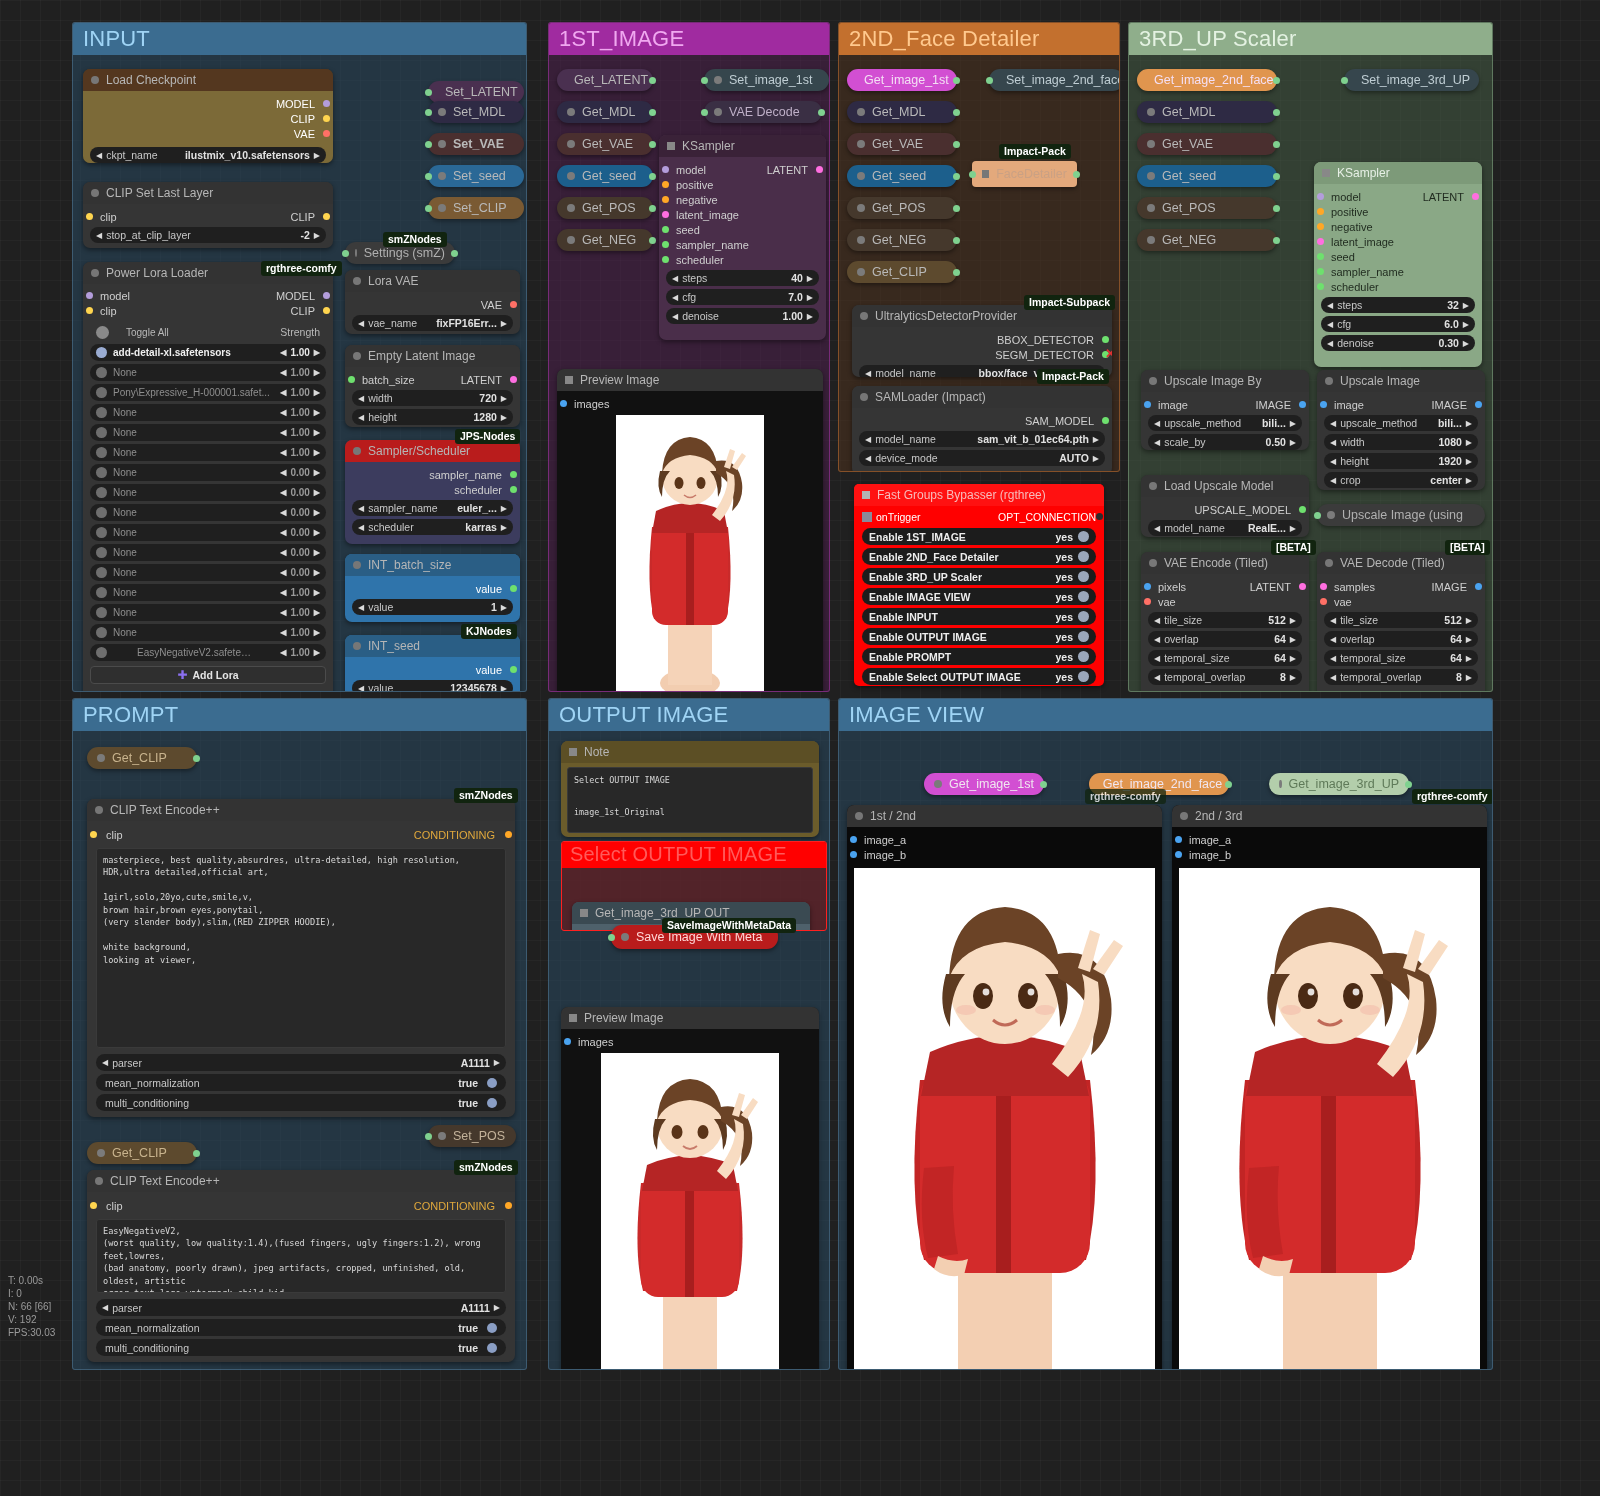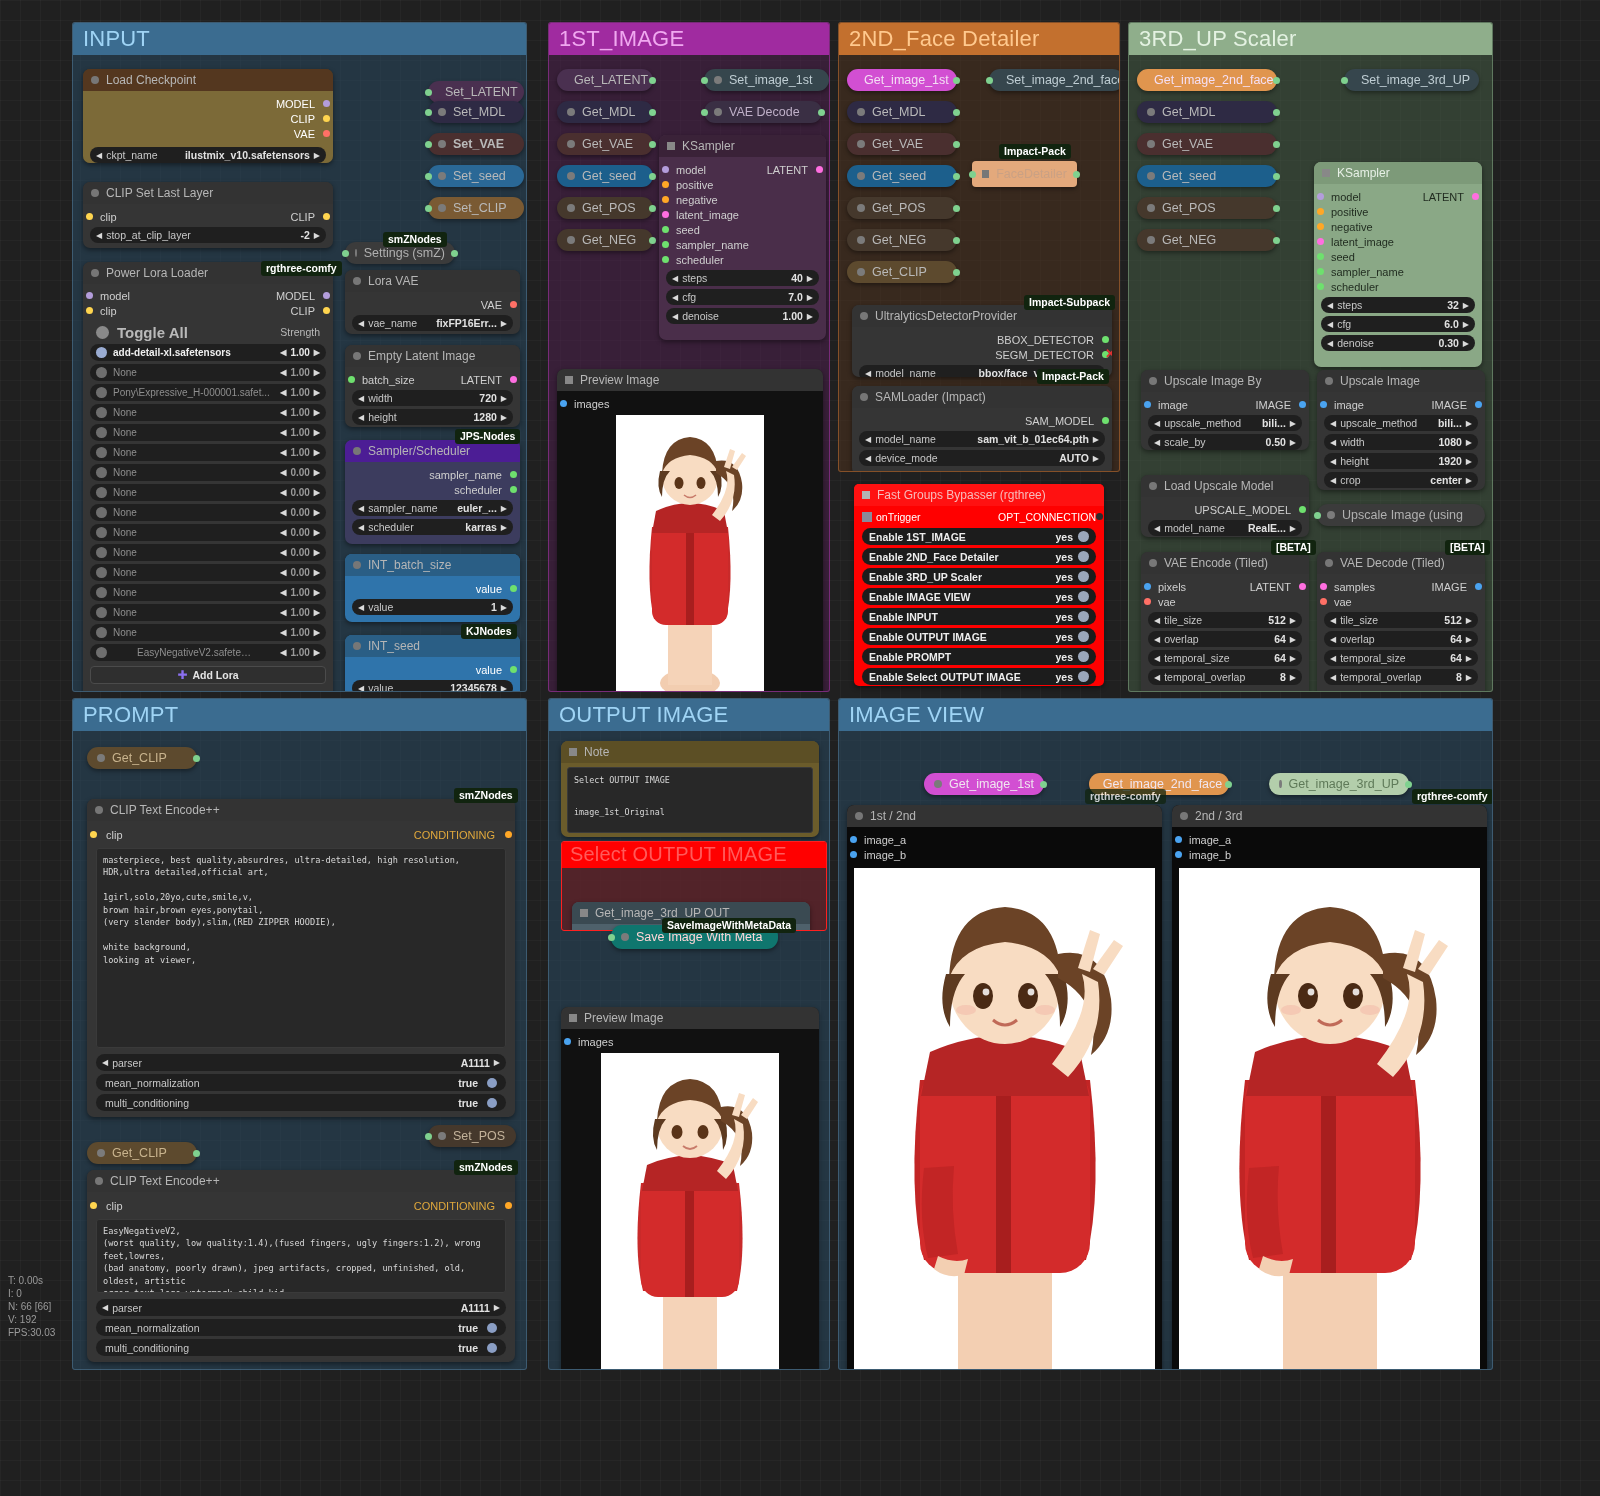--- a/index.html
+++ b/index.html
@@ -173,21 +173,21 @@
           <span class="port r" style="background:#b39ddb"></span>
         </div>
         <div class="row">
           <span class="port l" style="background:#ffd54f"></span>
           <span class="plabel">clip</span>
           <span style="margin-left:auto" class="prlabel">CLIP</span>
           <span class="port r" style="background:#ffd54f"></span>
         </div>
         <div style="display:flex;align-items:center;height:18px;margin-top:5px;padding:0 6px;">
           <span style="width:13px;height:13px;border-radius:7px;background:#8a8a8a;"></span>
-          <span style="margin-left:8px;color:#b9b9b9;font-size:15px;font-weight:bold;">Toggle All</span>
+          <span style="margin-left:17px;color:#b9b9b9;font-size:10px;">Toggle All</span>
           <span style="margin-left:auto;color:#b9b9b9;font-size:10.5px;">Strength</span>
         </div>
         <div id="lora-list">
             <div class="w" style="height: 17px; padding: 0px 6px;">
               <span style="width: 11px; height: 11px; border-radius: 6px; background: rgb(154, 172, 210); flex: 0 0 11px;"></span>
               <span style="flex: 1 1 0%; padding-left: 6px; font-size: 10px; white-space: nowrap; overflow: hidden; text-overflow: ellipsis; color: rgb(240, 240, 240); font-weight: bold;">add-detail-xl.safetensors</span>
               <span style="display: flex; align-items: center; gap: 4px; color: rgb(232, 232, 232); font-size: 10px; font-weight: bold;">
                 <span class="arr">◀</span>
                 <span>1.00</span>
                 <span class="arr">▶</span>
@@ -413,21 +413,21 @@
           <span class="arr">◀</span>
           <span class="wn">height</span>
           <span class="wv">1280</span>
           <span class="arr">▶</span>
         </div>
       </div>
     </div>
     <div class="badge" style="left:382px;top:372px;">JPS-Nodes</div>
 
     <div class="node" style="left:272px;top:383px;width:175px;height:104px;background:#3c3c5e;">
-      <div class="nhead" style="background:#4c1d95">
+      <div class="nhead" style="background:#b91c1c">
         <span class="dot"></span>
         <span>Sampler/Scheduler</span>
       </div>
       <div class="nbody">
         <div class="row out">
             <span class="prlabel">sampler_name</span>
             <span class="port r" style="background:#6ee06e"></span>
           </div>
         <div class="row out">
             <span class="prlabel">scheduler</span>
@@ -1244,21 +1244,21 @@
               <span class="arr">◀</span>
               <span class="wn">Constant</span>
               <span class="wv">image_3rd_UP OUT</span>
               <span class="arr">▶</span>
             </div>
           </div>
         </div>
       </div>
     </div>
     <div class="badge" style="left:113px;top:185px;">SaveImageWithMetaData</div>
-    <div class="pill" style="left:62px;top:192px;width:167px;height:24px;background:#0f766e;color:#ffd6d6;font-weight:normal;">
+    <div class="pill" style="left:62px;top:192px;width:167px;height:24px;background:#b91c1c;color:#ffd6d6;font-weight:normal;">
       <span class="pin l" style="background:#7fd18f"></span>
       <span class="dot"></span>
       <span>Save Image With Meta</span>
     </div>
 
     <div class="node" style="left:12px;top:274px;width:258px;height:386px;background:#222;">
       <div class="nhead">
         <span class="sq"></span>
         <span>Preview Image</span>
       </div>

